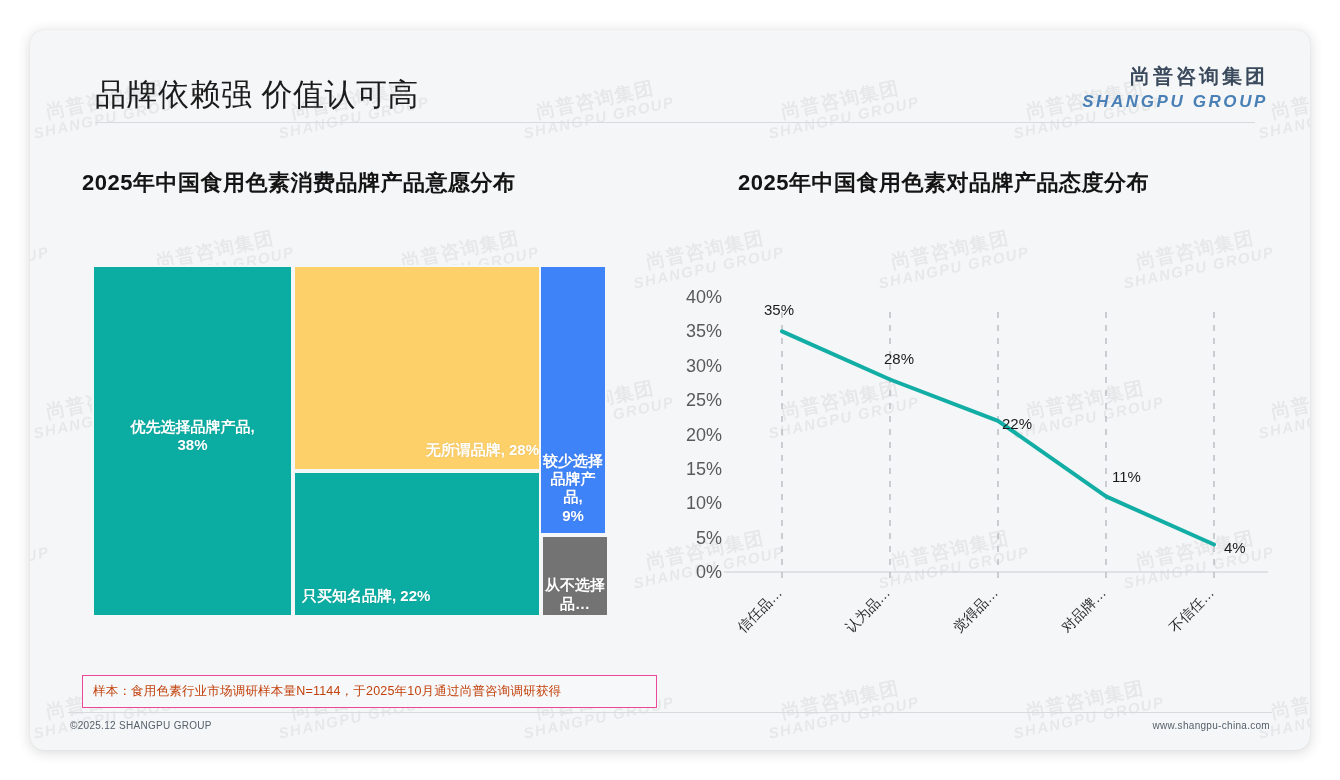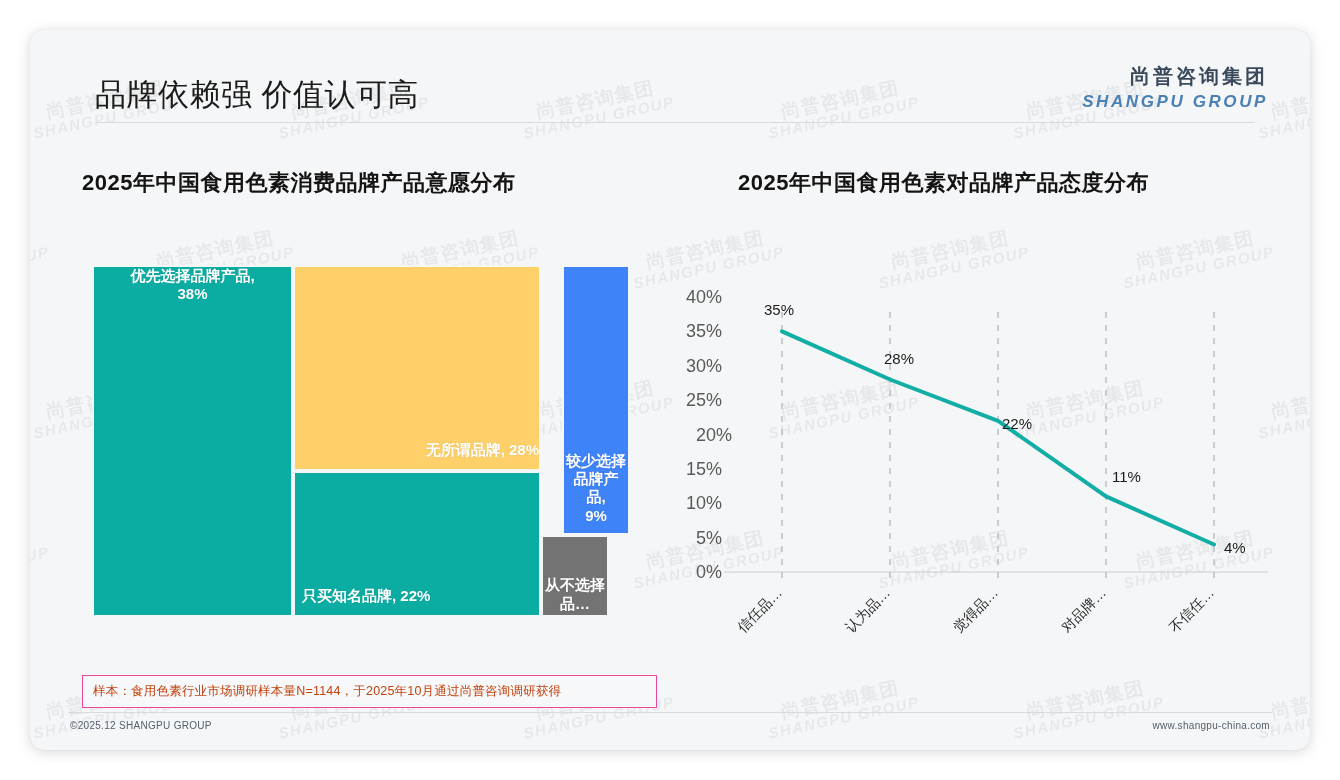--- a/index.html
+++ b/index.html
@@ -99,36 +99,36 @@
     overflow: hidden;
   }
   .tm-label {
     font-size: 15px;
     font-weight: 700;
     line-height: 1.22;
     text-shadow: 0 0 2px rgba(0,0,0,0.10);
   }
   .tm-a { 
     left: 0; top: 0; width: 201px; height: 352px;
-    align-items: flex-start; justify-content: center;
+    align-items: center; justify-content: center;
     padding-bottom: 10px;
   }
   .tm-a .tm-label { text-align: center; }
   .tm-b { 
     left: 201px; top: 0; width: 248px; height: 206px;
     align-items: flex-end; justify-content: flex-end;
     padding: 0 0 10px 7px;
   }
   .tm-c { 
     left: 201px; top: 206px; width: 248px; height: 146px;
     align-items: flex-end; justify-content: flex-start;
     padding: 0 0 10px 7px;
   }
   .tm-d { 
-    left: 470px; top: 0; width: 68px; height: 270px;
+    left: 447px; top: 0; width: 68px; height: 270px;
     align-items: flex-end; justify-content: flex-end;
     padding-bottom: 8px;
   }
   .tm-d .tm-label { text-align: center; }
   .tm-e { 
     left: 449px; top: 270px; width: 68px; height: 82px;
     align-items: flex-end; justify-content: center;
     padding-bottom: 2px;
   }
   .tm-e .tm-label { text-align: center; }
@@ -359,21 +359,21 @@
       <div class="tm-label">从不选择品…</div>
     </div>
   </div>
 
   <div id="linechart">
     <div id="lc-yticks">
         <div class="ytick" style="top: 307px; left: 0px;">0%</div>
         <div class="ytick" style="top: 272.625px; left: 0px;">5%</div>
         <div class="ytick" style="top: 238.25px; left: 0px;">10%</div>
         <div class="ytick" style="top: 203.875px; left: 0px; text-align: right;">15%</div>
-        <div class="ytick" style="top: 169.5px; left: 10px;">20%</div>
+        <div class="ytick" style="top: 169.5px; left: 0px;">20%</div>
         <div class="ytick" style="top: 135.125px; left: 0px;">25%</div>
         <div class="ytick" style="top: 100.75px; left: 0px;">30%</div>
         <div class="ytick" style="top: 66.375px; left: 0px;">35%</div>
         <div class="ytick" style="top: 32px; left: 0px;">40%</div>
       </div>
     <div id="lc-xticks">
         <div class="xtick" style="left: 74px; top: 359px;">信任品…</div>
         <div class="xtick" style="left: 182px; top: 359px;">认为品…</div>
         <div class="xtick" style="left: 290px; top: 359px;">觉得品…</div>
         <div class="xtick" style="left: 398px; top: 359px;">对品牌…</div>

